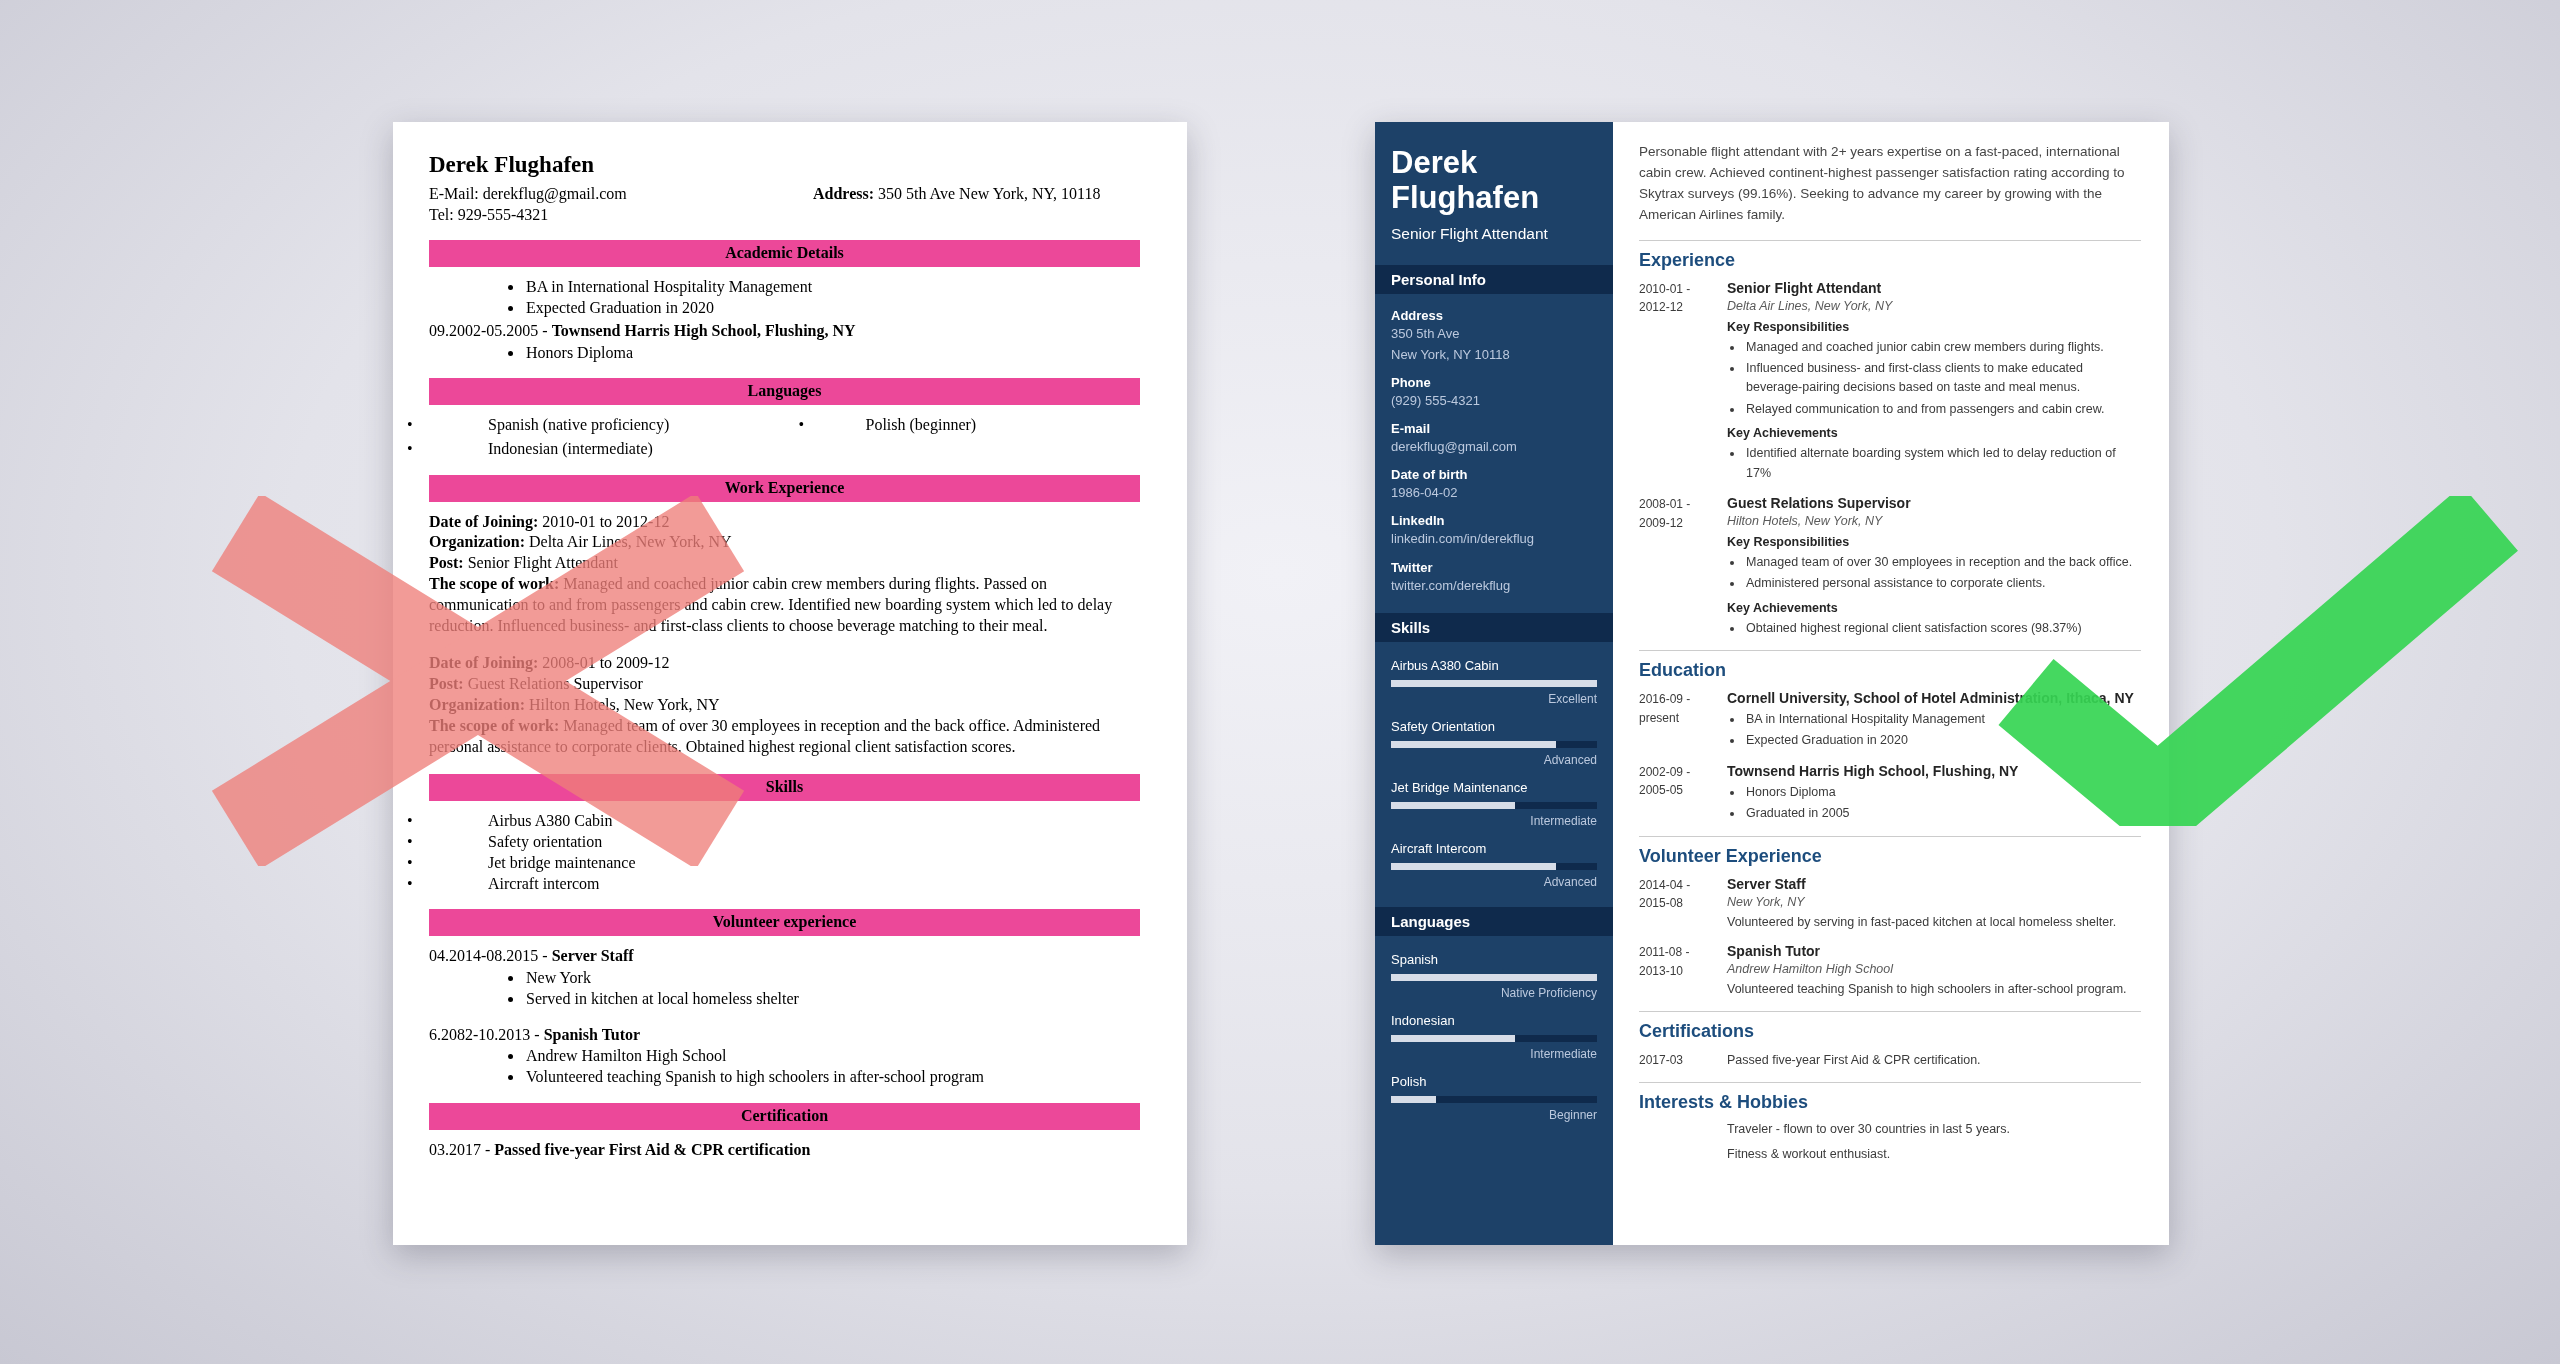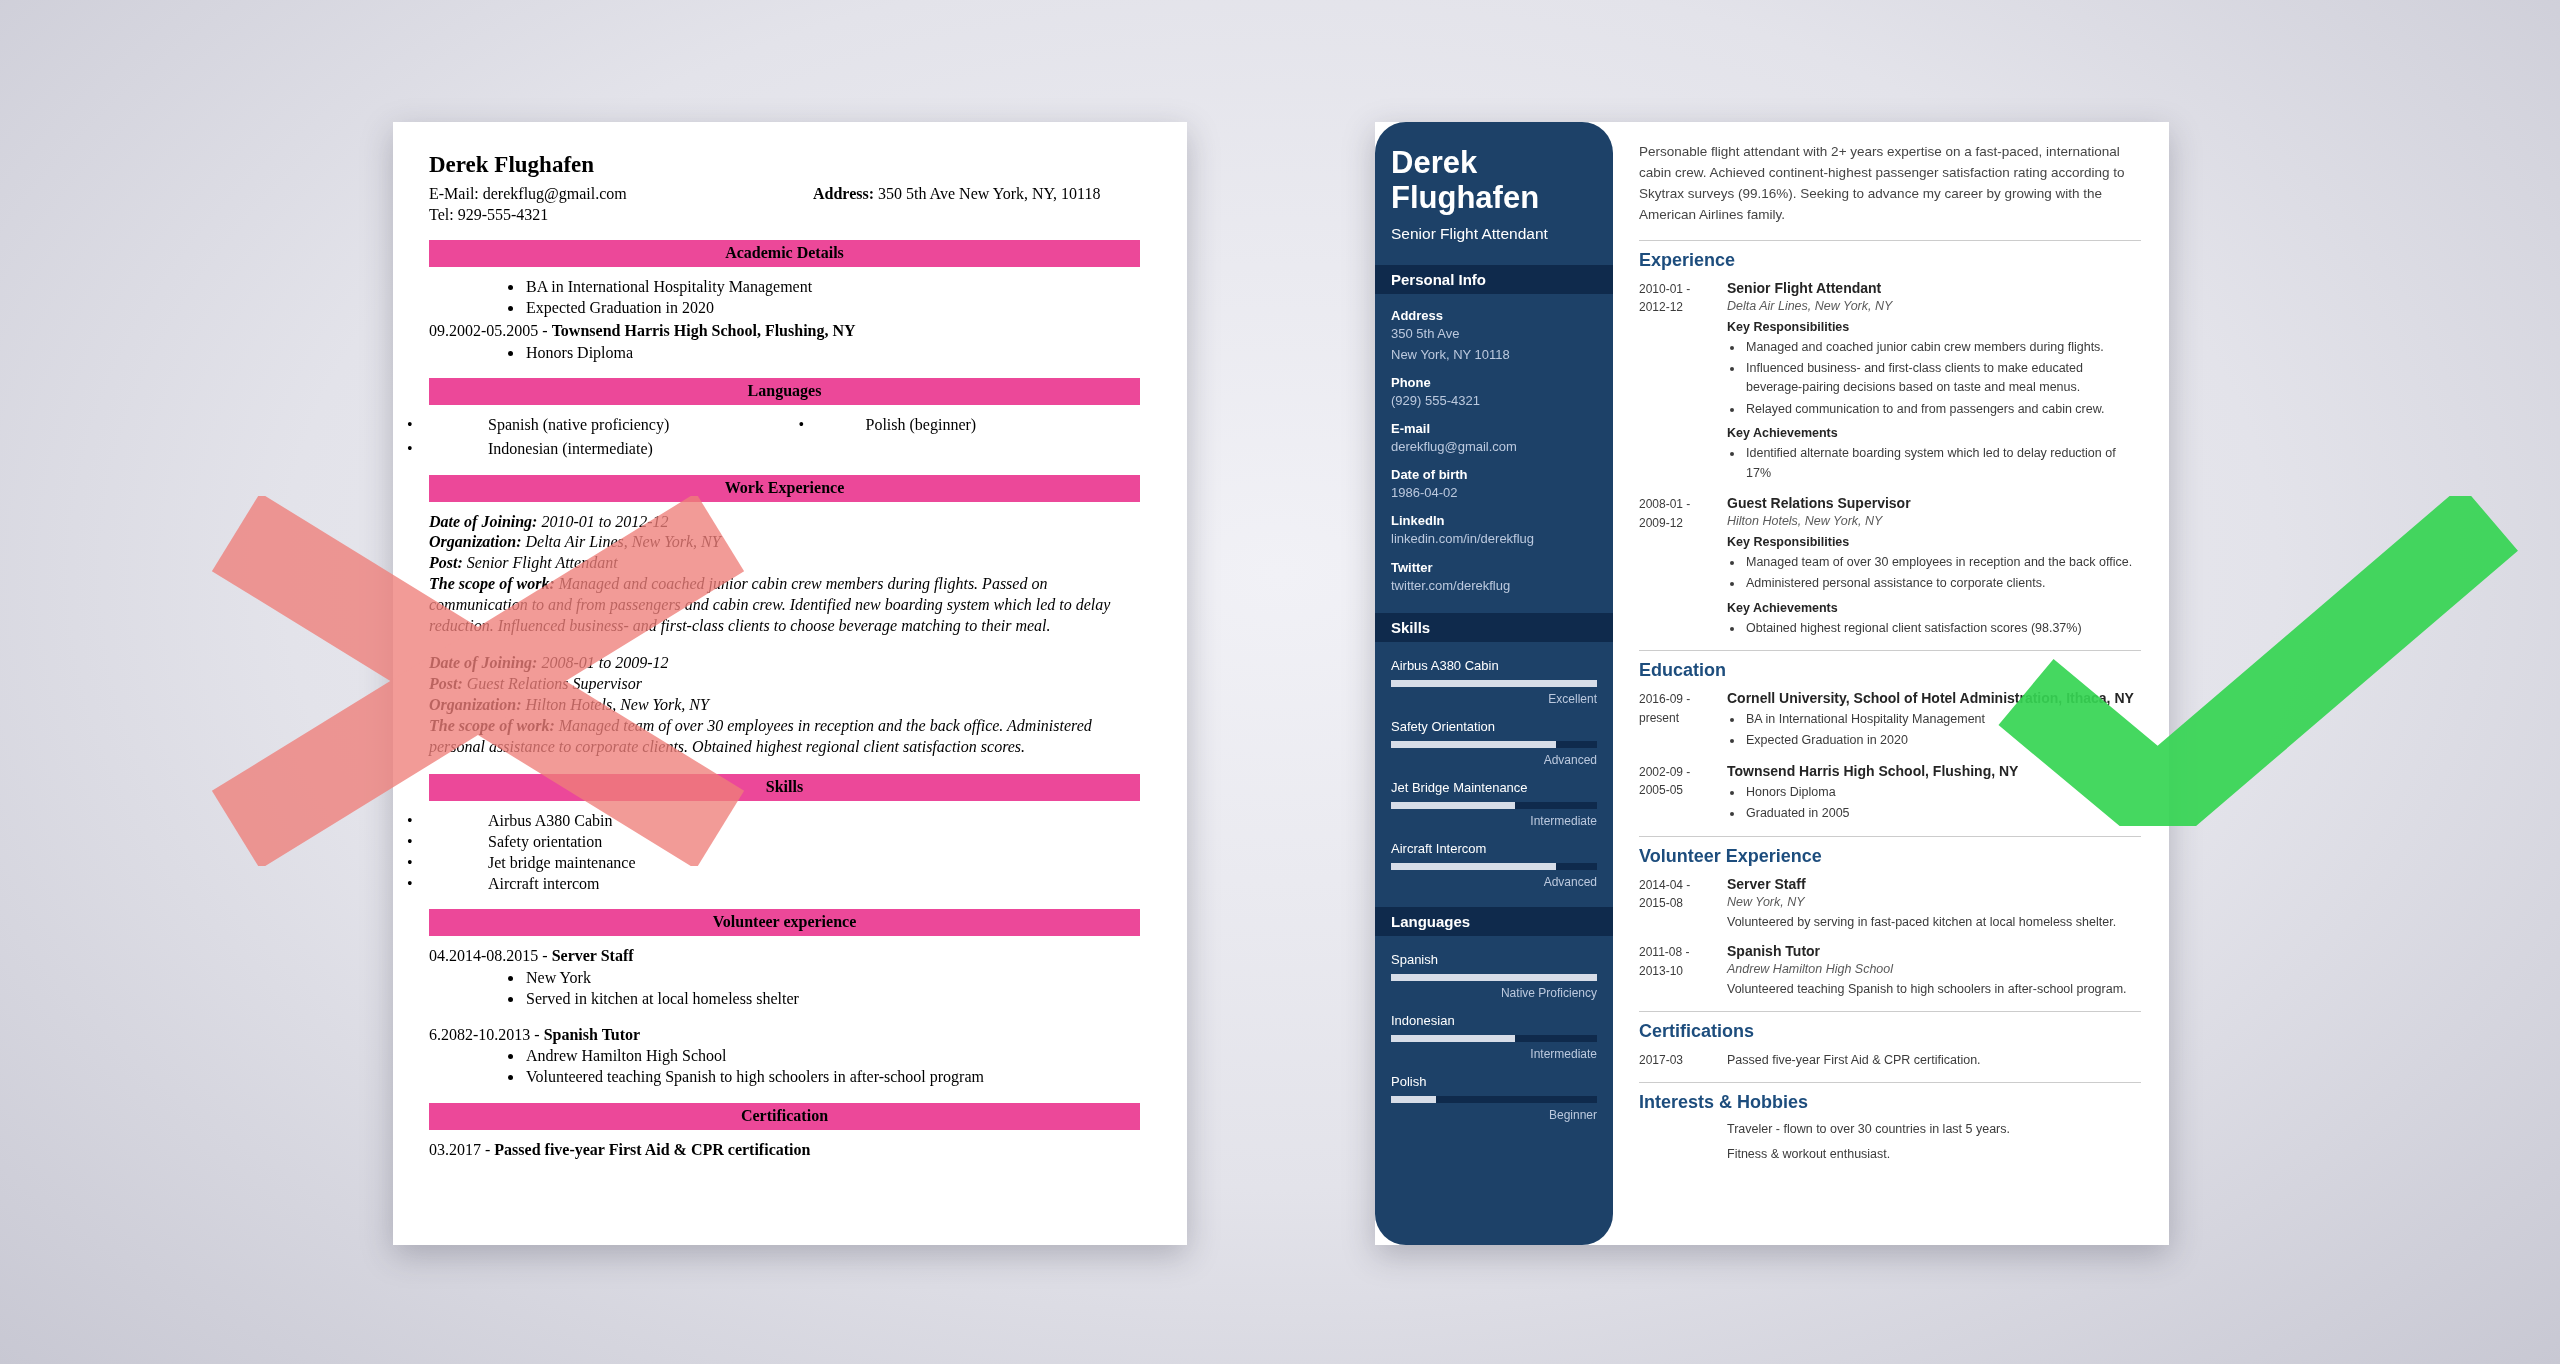--- a/index.html
+++ b/index.html
@@ -19,27 +19,27 @@
   .lp-name { font-weight:bold; font-size:23px; margin-bottom:4px; }
   .lp-addr { position:absolute; left:384px; top:34px; }
   .lp-band { background:#ec4899; text-align:center; font-weight:bold; padding:3px 0; margin:15px 0 10px; }
   ul.lp-ul { padding-left:95px; margin:1px 0 2px 0; }
   ul.lp-ul li { padding-left:2px; }
   .lp-cols { display:grid; grid-template-columns:1fr 1fr; row-gap:3px; }
   .lp-hang { position:relative; padding-left:59px; }
   .lp-hang .blt { position:absolute; left:-22px; }
   .lp-cols .c2 { padding-left:81px; }
   .lp-cols .c2 .blt { left:14px; }
-  .lp-job { margin-bottom:17px;font-style:italic; }
+  .lp-job { margin-bottom:17px; }
   .lp-vol { margin-bottom:15px; }
   .lp-cert { margin-top:6px; }
 
   
   .page-right { left:1375px; display:flex; }
-  .sidebar { width:238px; flex:none; background:#1d4168; color:#fff;border-radius:31px; }
+  .sidebar { width:238px; flex:none; background:#1d4168; color:#fff; }
   .sb-head { padding:24px 16px 22px; }
   .sb-name { font-size:31px; font-weight:bold; line-height:1.12; }
   .sb-title { font-size:15.5px; margin-top:10px; }
   .sb-band { background:#0f2a4c; font-weight:bold; font-size:15px; padding:6px 16px; }
   .sb-list { padding:3px 16px 18px; }
   .sb-field { margin-top:11px; font-size:13px; }
   .sb-label { font-weight:bold; }
   .sb-value { color:#bcc9de; line-height:1.4; margin-top:2px; }
   .sb-skill { margin-top:13px; font-size:13px; }
   .sb-bar { height:7px; background:#0f2a4c; margin-top:7px; }

